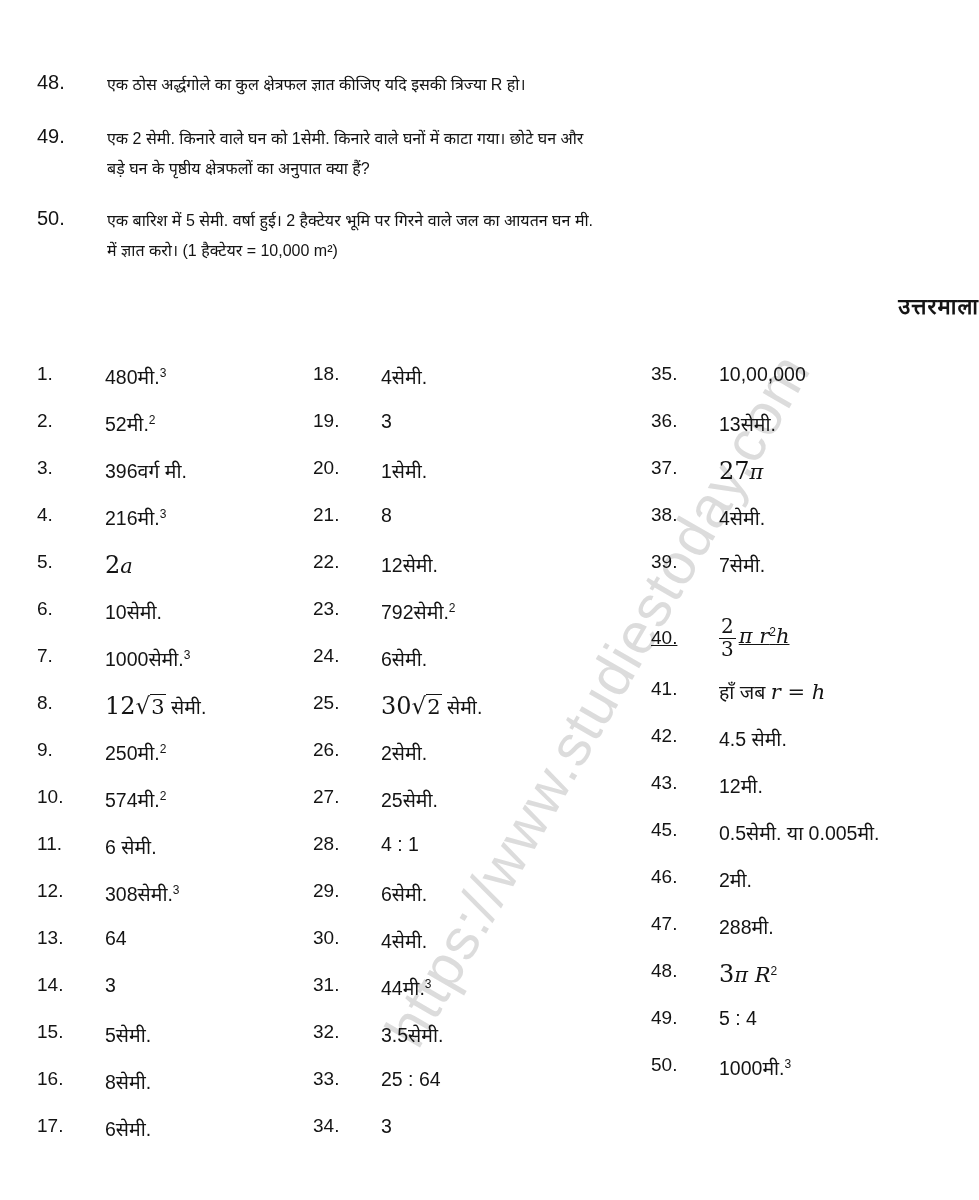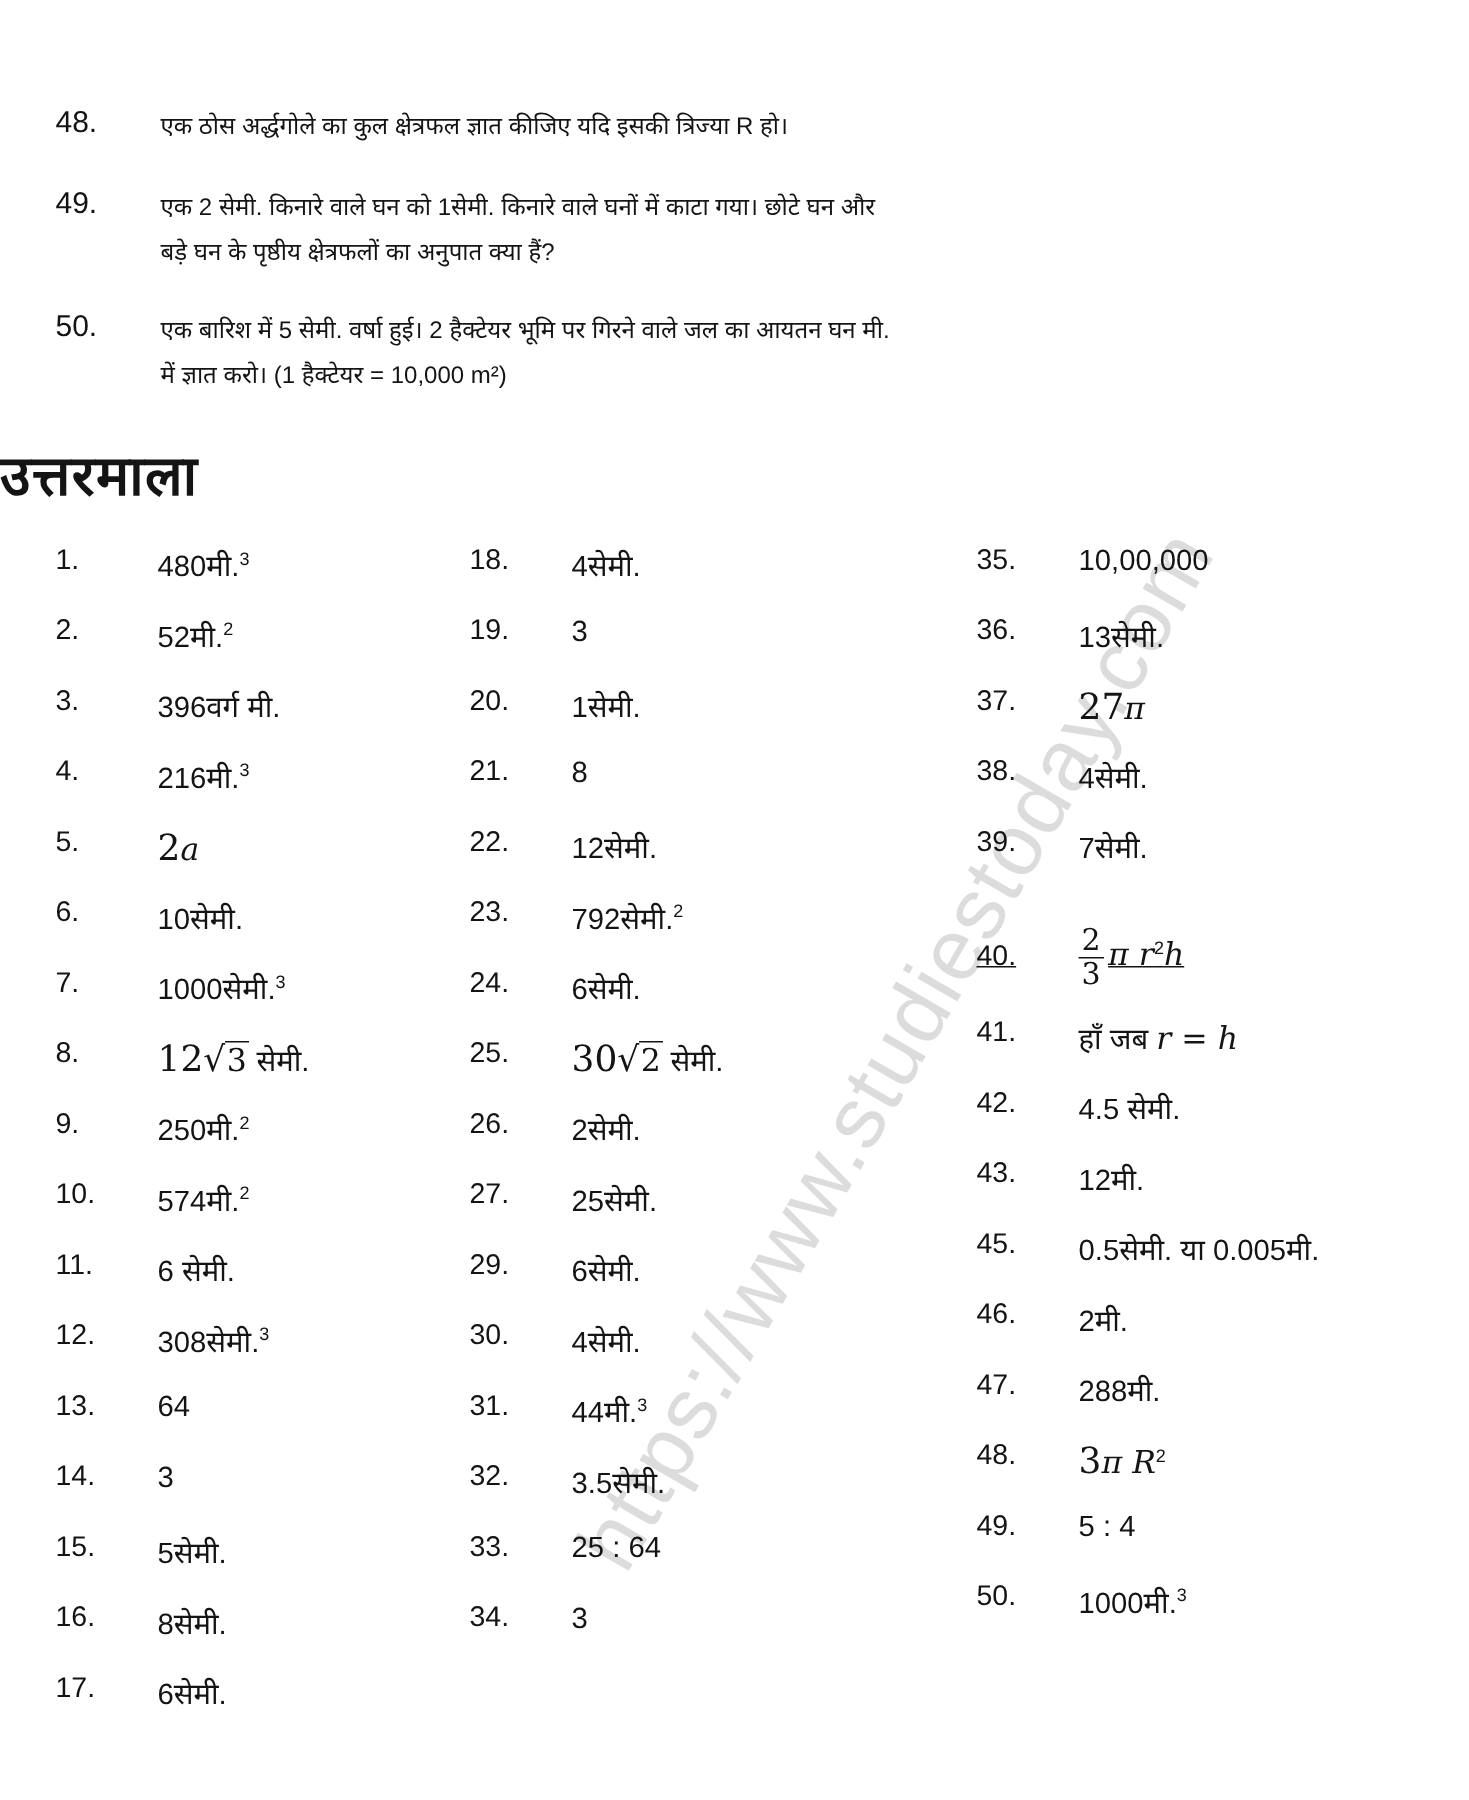--- a/index.html
+++ b/index.html
@@ -17,22 +17,22 @@
     color:#c7c7c7;opacity:.62;z-index:0;font-weight:400;
   }
   .content{position:absolute;inset:0;z-index:1;}
   
   .question{position:absolute;left:37px;width:900px;display:flex;}
   .q-num{flex:none;width:70px;font-size:20px;padding-top:1px;}
   .q-text{font-size:16px;line-height:30px;max-width:815px;}
   #q48{top:70px;} #q49{top:124px;} #q50{top:206px;}
   
   .answers-heading{
-    position:absolute;top:290px;left:0;width:979px;text-align:left;
-    font-size:37px;font-weight:700;letter-spacing:1px;
+    position:absolute;top:290px;left:0;width:979px;text-align:right;
+    font-size:22px;font-weight:700;letter-spacing:1px;
   }
   
   .ans-col{position:absolute;top:363px;}
   #col1{left:37px;width:275px;}
   #col2{left:313px;width:275px;}
   #col3{left:651px;width:360px;}
   .ans-row{display:flex;height:47px;align-items:flex-start;}
   .ans-row.tall{height:80px;align-items:center;text-decoration:underline;}
   .ans-num{flex:none;width:68px;font-size:19px;}
   .ans-val{font-size:19.5px;white-space:nowrap;}
@@ -189,20 +189,24 @@
         </div>
         <div class="ans-row">
           <span class="ans-num">26.</span>
           <span class="ans-val"><span>2सेमी.</span></span>
         </div>
         <div class="ans-row">
           <span class="ans-num">27.</span>
           <span class="ans-val"><span>25सेमी.</span></span>
         </div>
         <div class="ans-row">
+          <span class="ans-num">28.</span>
+          <span class="ans-val"><span>4 : 1</span></span>
+        </div>
+        <div class="ans-row">
           <span class="ans-num">29.</span>
           <span class="ans-val"><span>6सेमी.</span></span>
         </div>
         <div class="ans-row">
           <span class="ans-num">30.</span>
           <span class="ans-val"><span>4सेमी.</span></span>
         </div>
         <div class="ans-row">
           <span class="ans-num">31.</span>
           <span class="ans-val"><span>44मी.</span><sup>3</sup></span>

